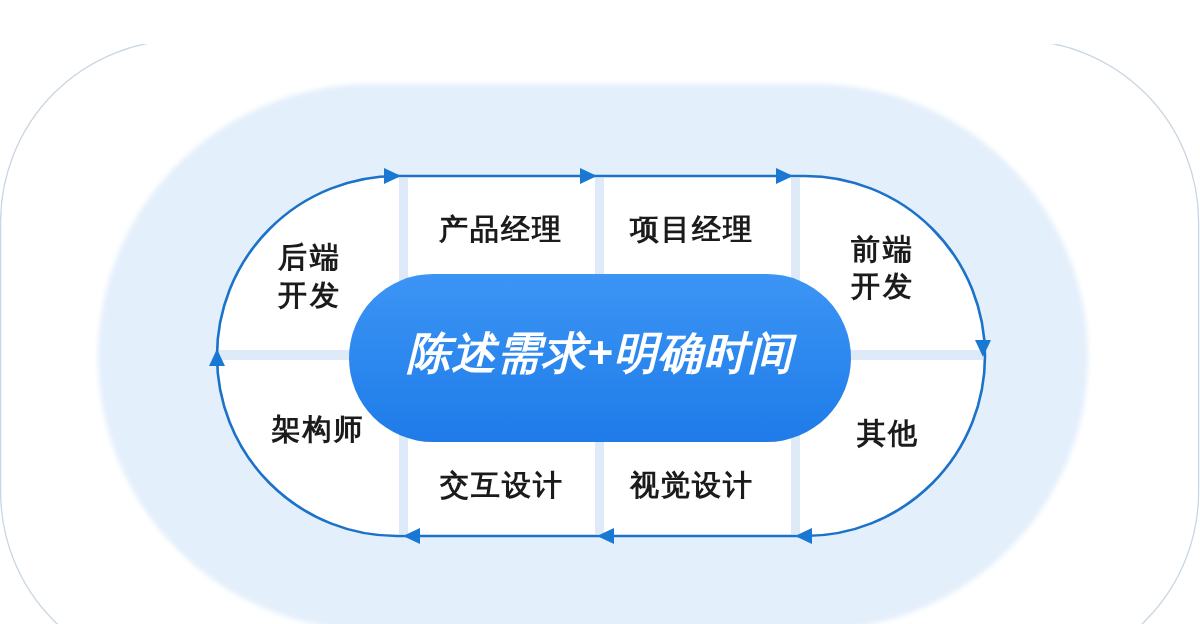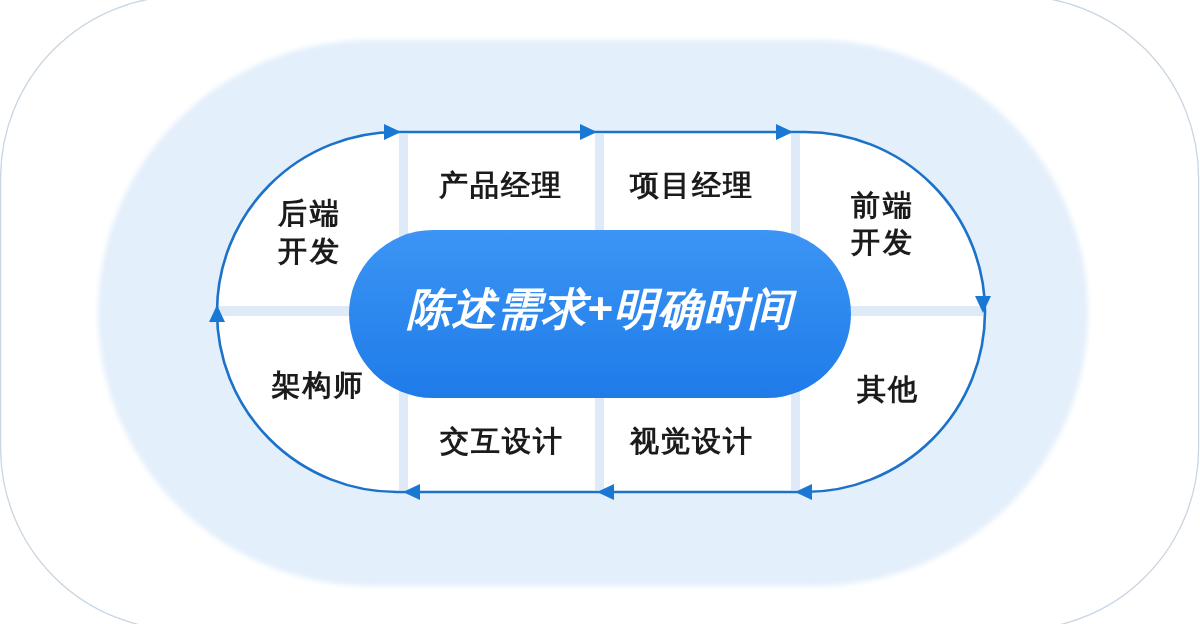--- a/index.html
+++ b/index.html
@@ -8,20 +8,21 @@
     background: #ffffff;
     width: 1200px;
     height: 624px;
     overflow: hidden;
     font-family: "Liberation Sans", sans-serif;
   }
   .canvas-wrap {
     position: relative;
     width: 1200px;
     height: 576px;
+    margin-top: 44px;
   }
   svg { display: block; }
   text {
     font-family: "Liberation Sans", "DejaVu Sans", sans-serif;
     font-weight: 700;
   }
   .role-label {
     font-size: 29px;
     fill: #1b1b1b;
     letter-spacing: 2px;

